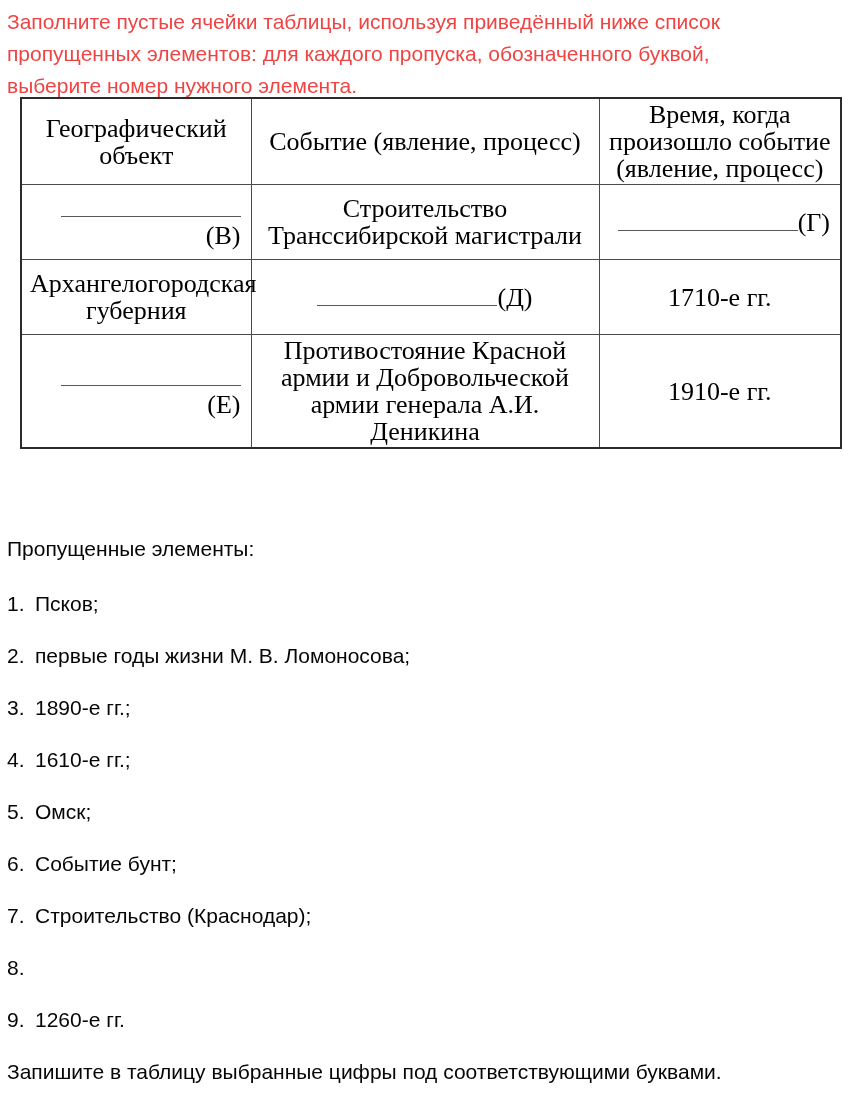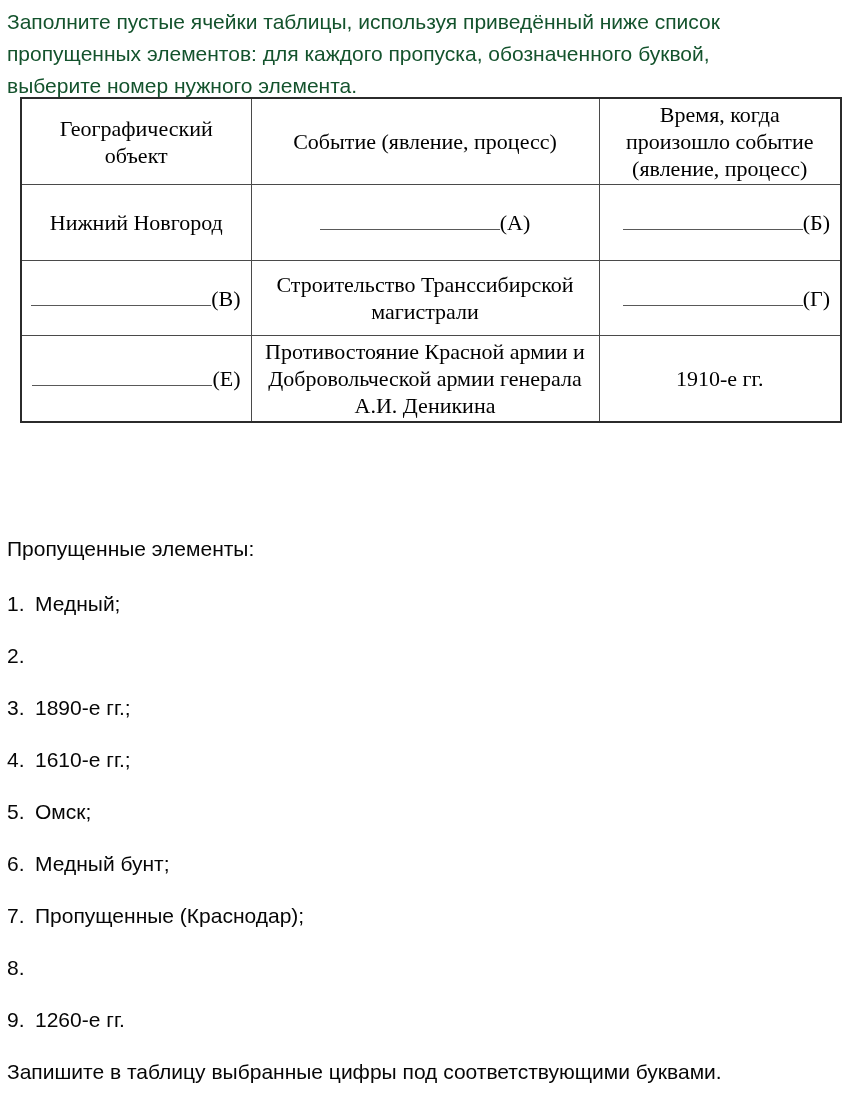--- a/index.html
+++ b/index.html
@@ -11,30 +11,30 @@
     font-family: "Liberation Sans", sans-serif;
     color: #000;
     overflow: hidden;
   }
   .intro {
     position: absolute;
     left: 7px; top: 6px;
     width: 748px;
     font-size: 21px;
     line-height: 32px;
-    color: #14532d;
+    color: #ef4444;
   }
   table.task-table {
     position: absolute;
     left: 20px; top: 97px;
     width: 820px;
     border-collapse: collapse;
     table-layout: fixed;
     font-family: "Liberation Serif", serif;
-    font-size: 22px;
+    font-size: 26px;
     color: #000;
     border: 2.5px solid #2b2b2b;
   }
   .task-table th, .task-table td {
     border: 1.5px solid #4a4a4a;
     padding: 2px 8px;
     text-align: center;
     vertical-align: middle;
     line-height: 27px;
     font-weight: normal;
@@ -74,66 +74,67 @@
       <col style="width:242px">
   </colgroup>
   <thead>
     <tr>
       <th>Географический объект</th>
       <th>Событие (явление, процесс)</th>
       <th>Время, когда произошло событие (явление, процесс)</th>
     </tr>
   </thead>
   <tbody>
-    <tr class="row-a">
-      <td>Нижний Новгород</td>
-      <td><span class="uline"></span><span>(А)</span></td>
-      <td class="al-right"><span class="uline"></span><span>(Б)</span></td>
-    </tr>
     <tr class="row-b">
       <td class="al-right"><span class="uline"></span><span>(В)</span></td>
       <td>Строительство Транссибирской магистрали</td>
       <td class="al-right"><span class="uline"></span><span>(Г)</span></td>
+    </tr>
+    <tr class="row-c">
+      <td>Архангелогородская губерния</td>
+      <td><span class="uline"></span><span>(Д)</span></td>
+      <td>1710-е гг.</td>
     </tr>
     <tr class="row-d">
       <td class="al-right"><span class="uline"></span><span>(Е)</span></td>
       <td>Противостояние Красной армии и Добровольческой армии генерала А.И. Деникина</td>
       <td>1910-е гг.</td>
     </tr>
   </tbody>
 </table>
 
 <div class="elements">
   <div class="title">Пропущенные элементы:</div>
   <div class="item">
     <span class="num">1.</span>
-    <span class="txt">Медный;</span>
+    <span class="txt">Псков;</span>
   </div>
   <div class="item">
     <span class="num">2.</span>
+    <span class="txt">первые годы жизни М. В. Ломоносова;</span>
   </div>
   <div class="item">
     <span class="num">3.</span>
     <span class="txt">1890-е гг.;</span>
   </div>
   <div class="item">
     <span class="num">4.</span>
     <span class="txt">1610-е гг.;</span>
   </div>
   <div class="item">
     <span class="num">5.</span>
     <span class="txt">Омск;</span>
   </div>
   <div class="item">
     <span class="num">6.</span>
-    <span class="txt">Медный бунт;</span>
+    <span class="txt">Событие бунт;</span>
   </div>
   <div class="item">
     <span class="num">7.</span>
-    <span class="txt">Пропущенные (Краснодар);</span>
+    <span class="txt">Строительство (Краснодар);</span>
   </div>
   <div class="item">
     <span class="num">8.</span>
   </div>
   <div class="item">
     <span class="num">9.</span>
     <span class="txt">1260-е гг.</span>
   </div>
   <div class="closing">Запишите в таблицу выбранные цифры под соответствующими буквами.</div>
 </div>

